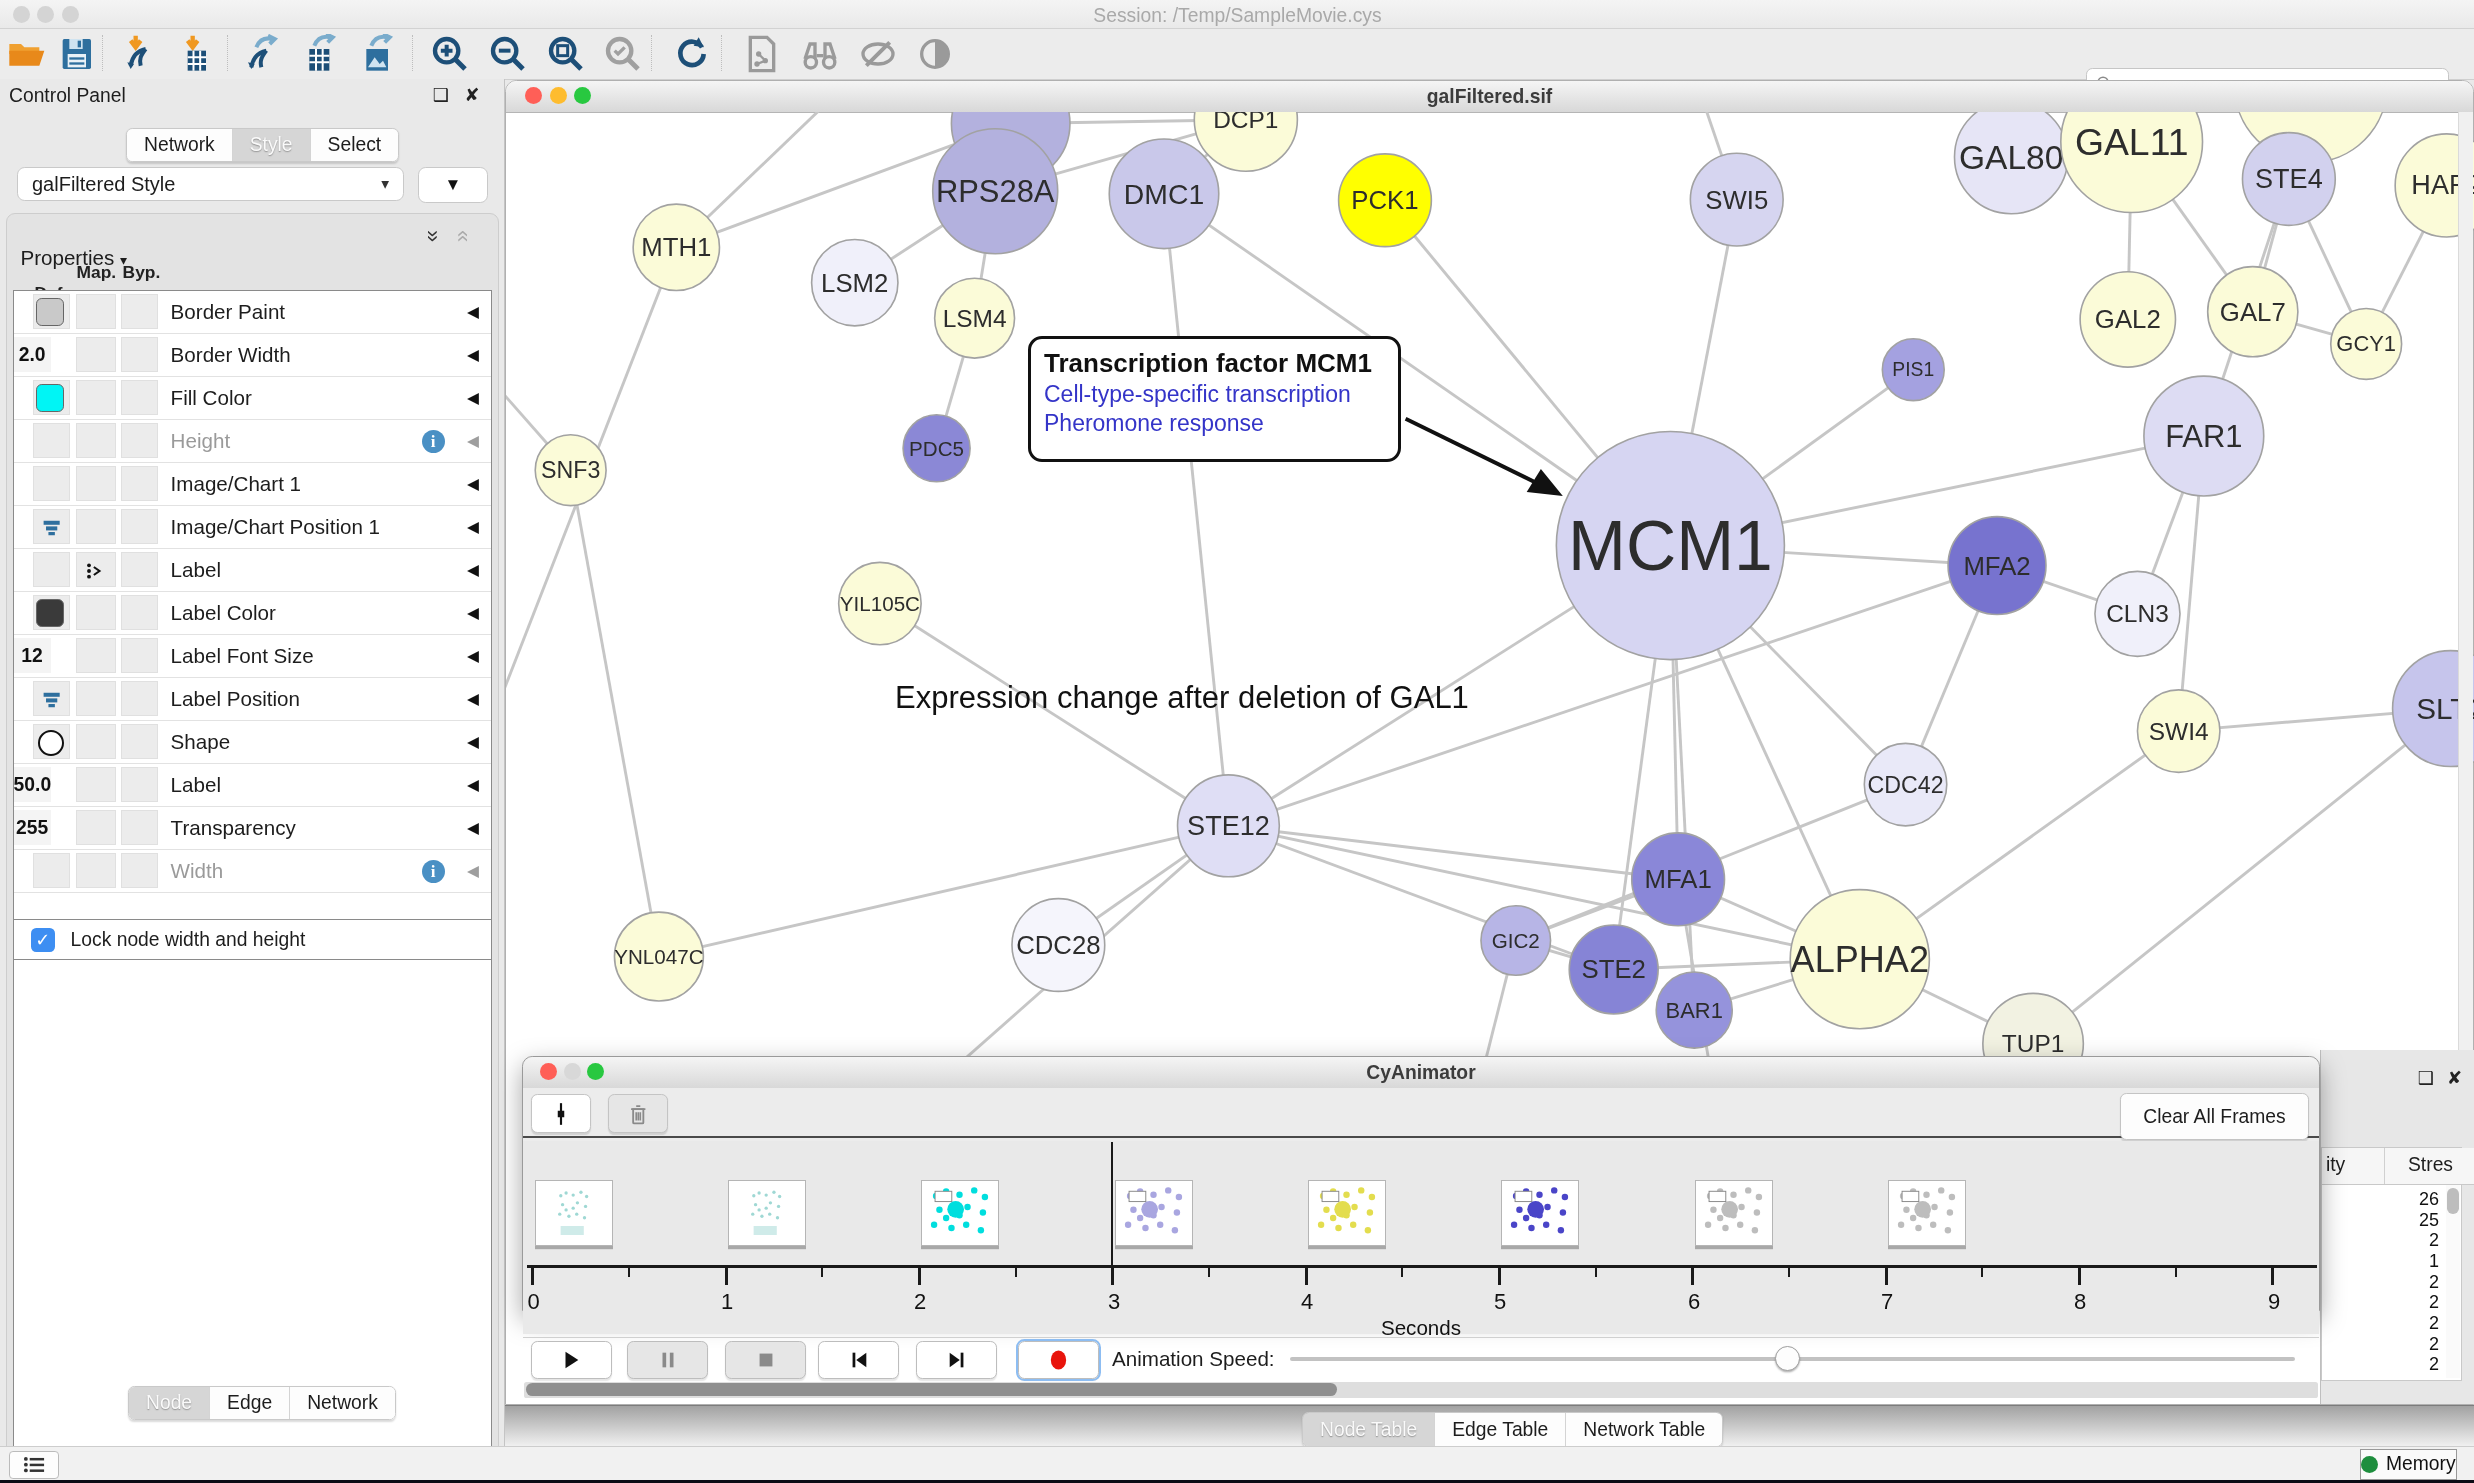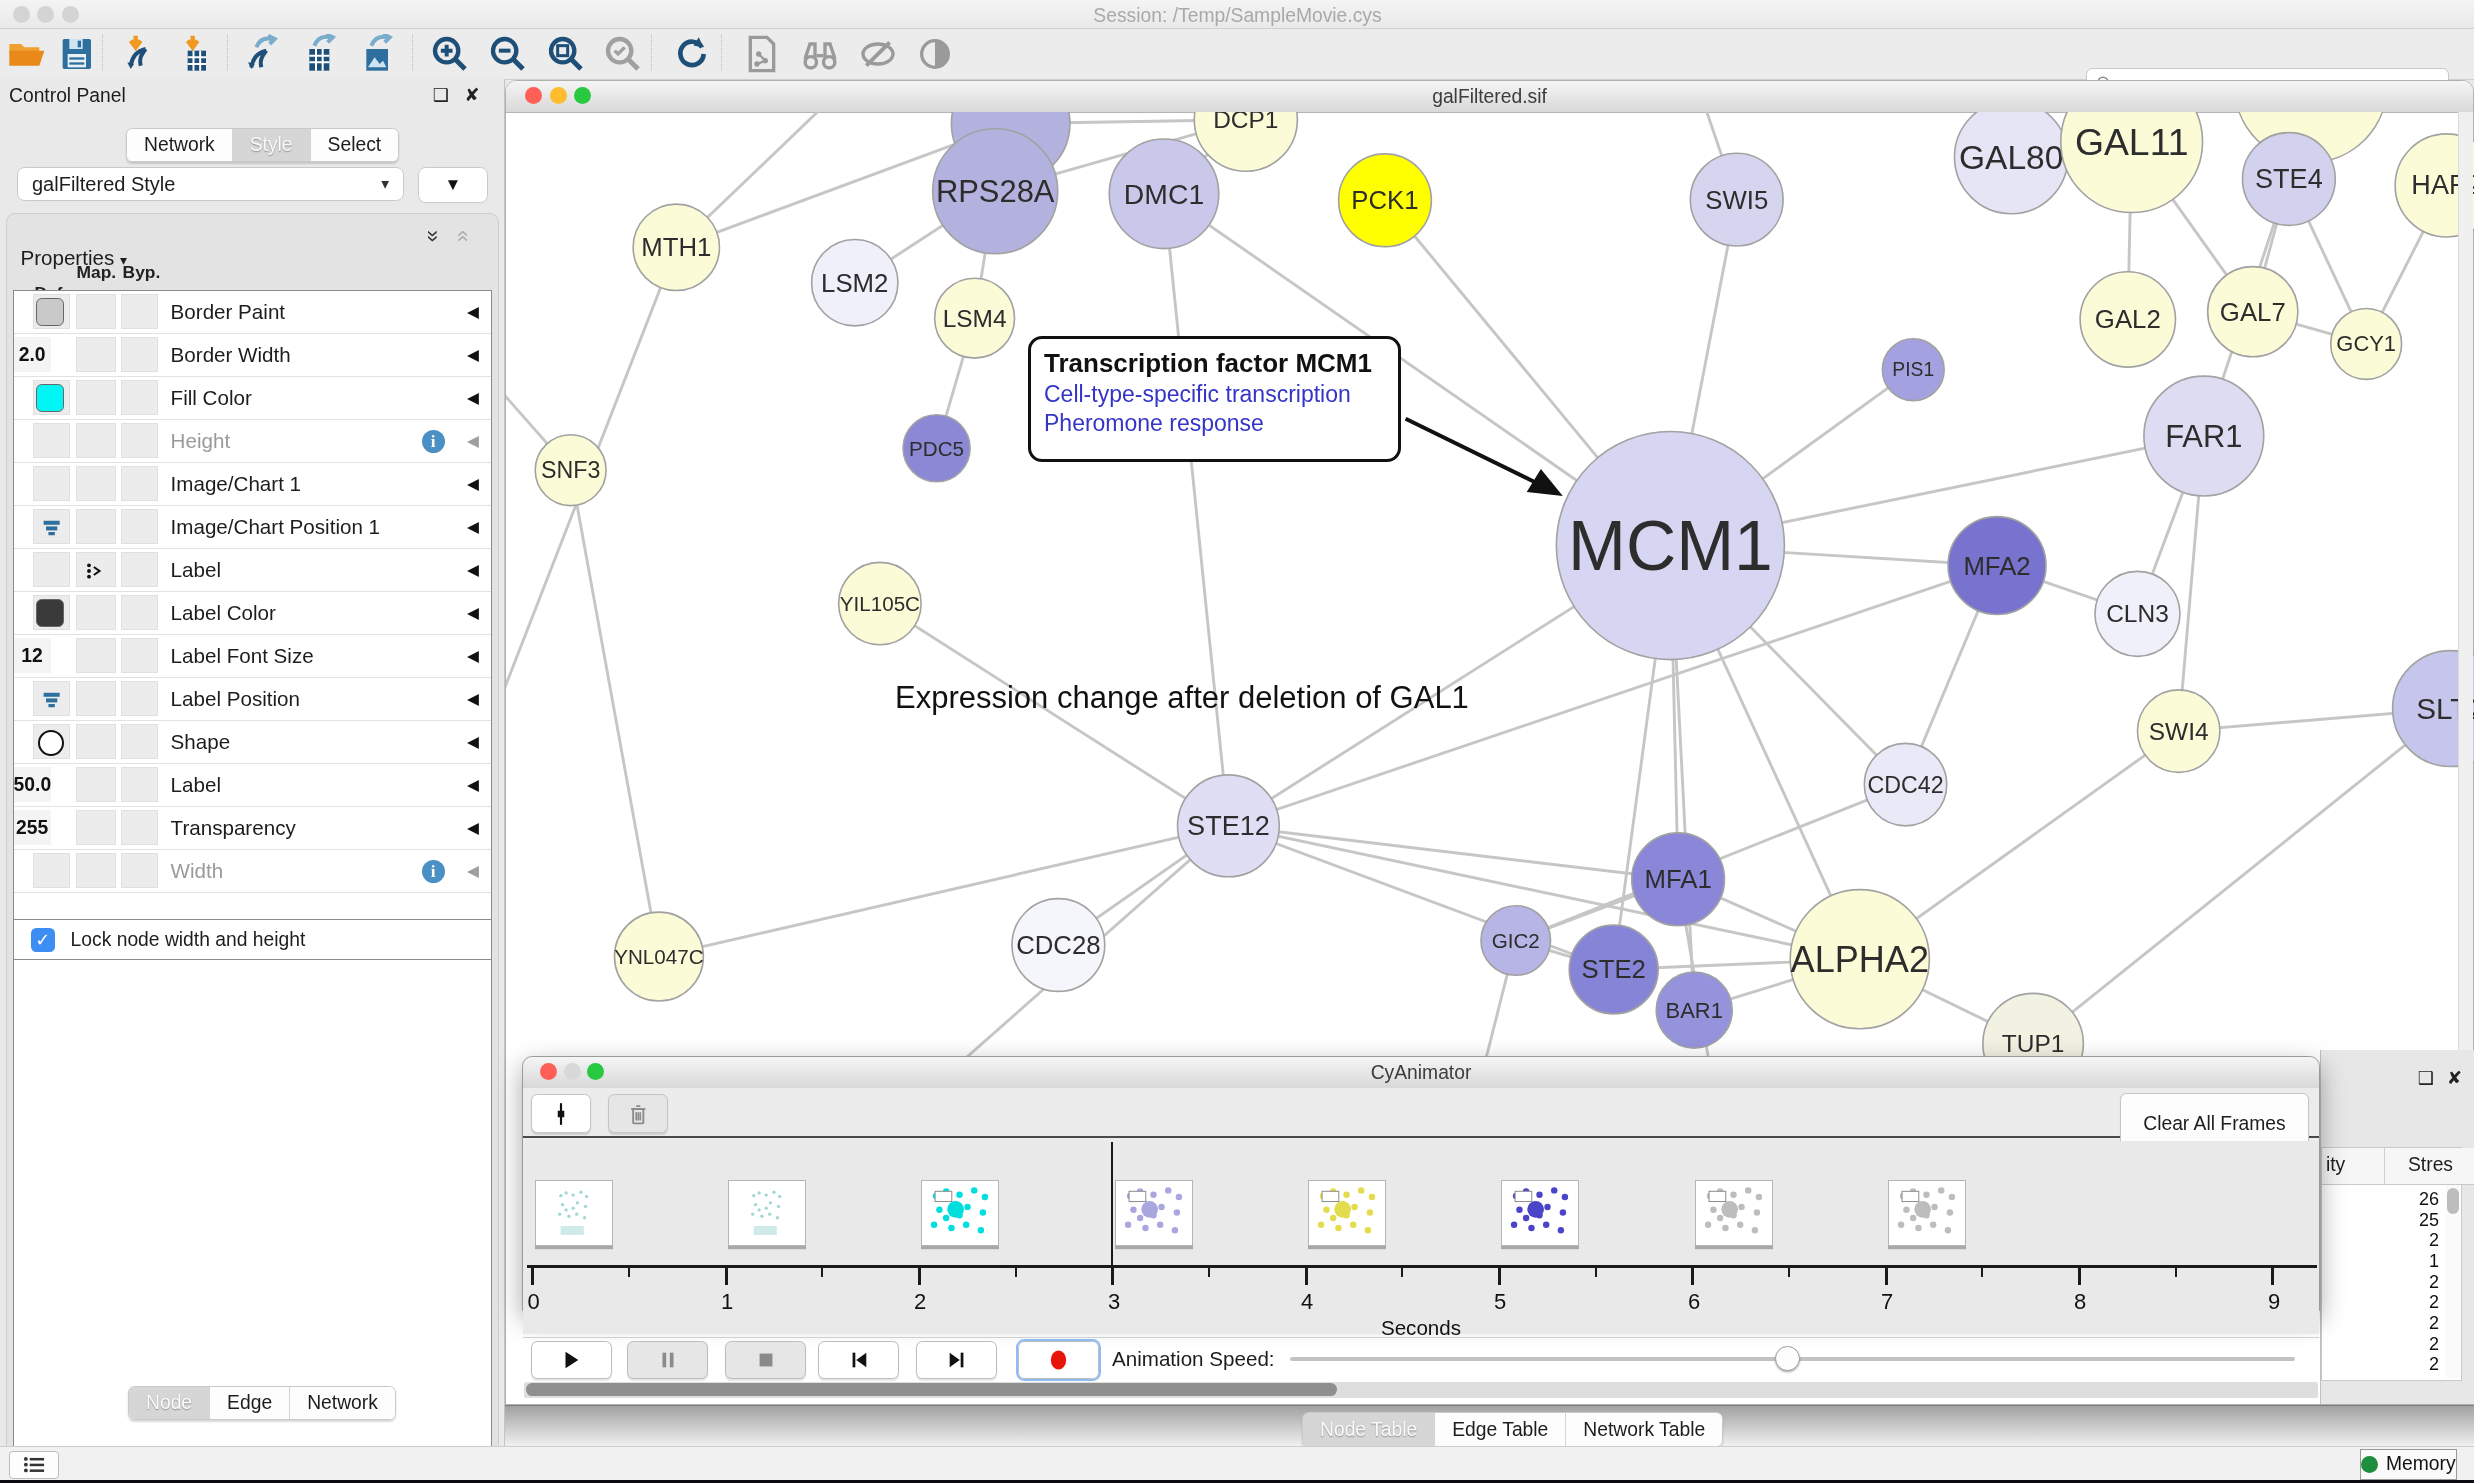--- a/index.html
+++ b/index.html
@@ -40,40 +40,40 @@
   .swatch{position:absolute;left:2.6px;top:2.6px;width:28px;height:28px;border-radius:5.8px;border:1.3px solid #666;box-sizing:border-box;}
   .defnum{position:absolute;left:0;width:37px;top:3.2px;height:35px;line-height:35px;text-align:center;font-size:19.3px;font-weight:bold;color:#111;background:#f4f4f4;}
   .ellipse-ico{position:absolute;left:4.5px;top:4.5px;width:26px;height:26px;border:2.6px solid #111;border-radius:50%;background:#fff;box-sizing:border-box;}
   .posico{position:absolute;left:8.4px;top:8.4px;width:19.3px;height:18px;}
   #lock-row{position:absolute;left:5.2px;top:706px;width:479px;height:40px;background:#fff;border:1.3px solid #8a8a8a;border-top:none;box-sizing:border-box;}
   #lock-check{position:absolute;left:17px;top:7.7px;width:24.5px;height:24.5px;background:#3d8ef2;border-radius:5.2px;color:#fff;font-size:18px;text-align:center;line-height:24.5px;}
   #lock-label{position:absolute;left:57px;top:0;height:40px;line-height:40px;font-size:19.3px;color:#1d1d1d;}
   #prop-rest{position:absolute;left:5.2px;top:746px;width:479px;height:490px;background:#fff;border:1.3px solid #8a8a8a;border-top:none;box-sizing:border-box;}
   
   #net-window{left:505px;top:80px;width:1969px;height:1325px;background:#fff;border:0.6px solid #b0b0b0;border-radius:11.6px 11.6px 0 0;box-sizing:border-box;}
-  .mactitle{position:absolute;left:0;top:0;width:100%;height:31px;background:linear-gradient(#f5f5f5,#d8d8d8);border-bottom:0.6px solid #b5b5b5;border-radius:10.3px 10.3px 0 0;}
+  .mactitle{position:absolute;left:0;top:0;width:100%;height:31px;background:linear-gradient(#f5f5f5,#d8d8d8);border-bottom:0.6px solid #b5b5b5;border-radius:10.3px 10.3px 0 0;font-weight:bold;}
   .mactitle .t{position:absolute;top:5.2px;left:0;width:100%;text-align:center;font-size:19.3px;color:#3c3c3c;}
   #net-canvas-svg{position:absolute;left:0px;top:31px;}
   #net-vscroll{position:absolute;right:0;top:31px;width:14px;height:941px;background:#f0f0f0;border-left:0.6px solid #dadada;}
   #annotation-box{position:absolute;left:522px;top:255px;width:373px;height:126px;background:#fff;border:3.9px solid #111;border-radius:14px;box-sizing:border-box;padding:9px 13px;}
   #annotation-box .ttl{font-size:26px;font-weight:bold;color:#111;}
   #annotation-box .lnk{font-size:23px;color:#3434c8;margin-top:2px;}
   #expression-note{position:absolute;left:389px;top:599px;font-size:31px;color:#111;white-space:nowrap;}
   
   #results-panel{left:2320px;top:1050px;width:155px;height:354px;background:#e7e7e7;border-left:1.3px solid #bfbfbf;box-sizing:border-box;}
   #results-table{position:absolute;left:0px;top:97px;width:139px;height:232px;background:#fff;border:0.6px solid #c9c9c9;}
   #results-head{position:absolute;left:0;top:0;width:100%;height:36px;background:#f6f6f6;border-bottom:1.3px solid #c9c9c9;font-size:19.3px;color:#1d1d1d;padding-left:48px;}
   #results-vscroll{position:absolute;left:124px;top:37px;width:14px;height:193px;background:#fafafa;}
   #results-thumb{position:absolute;left:1.3px;top:2.6px;width:11.6px;height:26px;background:#bdbdbd;border-radius:5.8px;}
   .rval{position:absolute;right:22px;font-size:18px;color:#111;}
   
   #cyanimator{left:522px;top:1056px;width:1798px;height:255px;background:#ececec;border:0.6px solid #9a9a9a;border-radius:10.3px 10.3px 0 0;box-shadow:0 9px 26px rgba(0,0,0,.35);box-sizing:border-box;}
   #cy-toolbar{position:absolute;left:0;top:31px;width:100%;height:50px;background:#ececec;border-bottom:2.6px solid #4a4a4a;box-sizing:border-box;}
   .cybtn{position:absolute;top:6.4px;height:37px;border:0.6px solid #c4c4c4;border-radius:6.4px;background:#fff;box-shadow:0 1.3px 1.3px rgba(0,0,0,.12);display:flex;align-items:center;justify-content:center;}
-  #cy-clear{position:absolute;right:10.3px;top:5.2px;height:35px;padding:12px 22px;background:#fdfdfd;border:0.6px solid #c4c4c4;border-radius:6.4px;font-size:19.3px;color:#1d1d1d;display:flex;align-items:center;box-shadow:0 1.3px 1.3px rgba(0,0,0,.12);}
+  #cy-clear{position:absolute;right:10.3px;top:5.2px;height:35px;padding:5px 22px;background:#fdfdfd;border:0.6px solid #c4c4c4;border-radius:6.4px;font-size:19.3px;color:#1d1d1d;display:flex;align-items:center;box-shadow:0 1.3px 1.3px rgba(0,0,0,.12);}
   #cy-timeline{position:absolute;left:0;top:84px;width:100%;height:193px;background:#e9e9e9;}
   .framebox{position:absolute;top:39px;width:76px;height:64px;background:#fff;border:0.6px solid #b5b5b5;box-shadow:0 3.2px 0 #a8a8a8;}
   #cy-playhead{position:absolute;top:1.3px;width:1.9px;height:125px;background:#1a1a1a;}
   #cy-rulerline{position:absolute;top:124px;left:3.9px;width:1790px;height:3.2px;background:#1a1a1a;}
   .tickmaj{position:absolute;top:127px;width:2.6px;height:17px;background:#1a1a1a;}
   .tickmin{position:absolute;top:127px;width:1.9px;height:9px;background:#1a1a1a;}
   .ticklab{position:absolute;top:148px;font-size:22px;color:#111;}
   #seconds-label{position:absolute;top:175px;left:0;width:100%;text-align:center;font-size:20.6px;color:#111;}
   #cy-controls{position:absolute;left:0;top:280px;width:100%;height:41px;border-top:0.6px solid #d0d0d0;}
   .pbtn{position:absolute;top:2.6px;width:79px;height:36px;border:0.6px solid #bdbdbd;border-radius:6.4px;background:#fff;display:flex;align-items:center;justify-content:center;box-shadow:0 1.3px 1.3px rgba(0,0,0,.1);}

